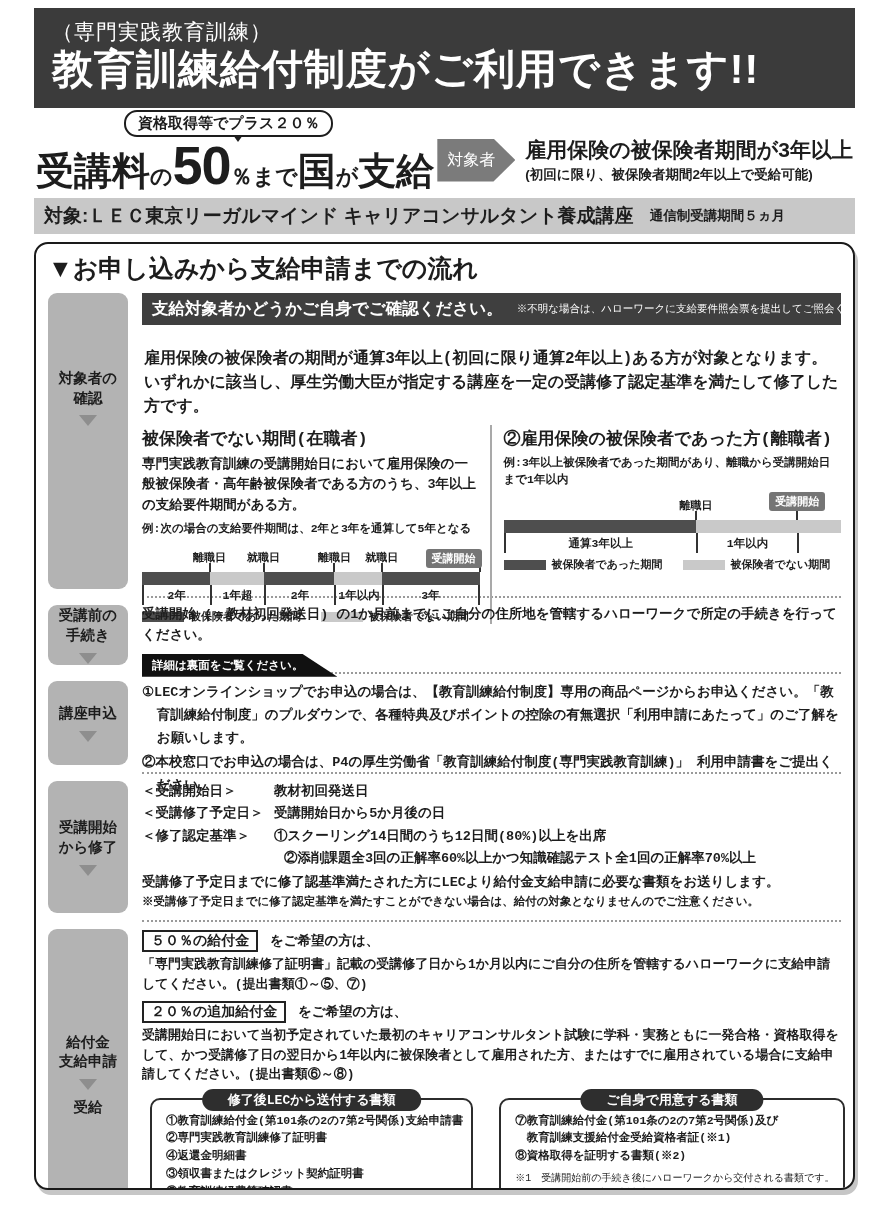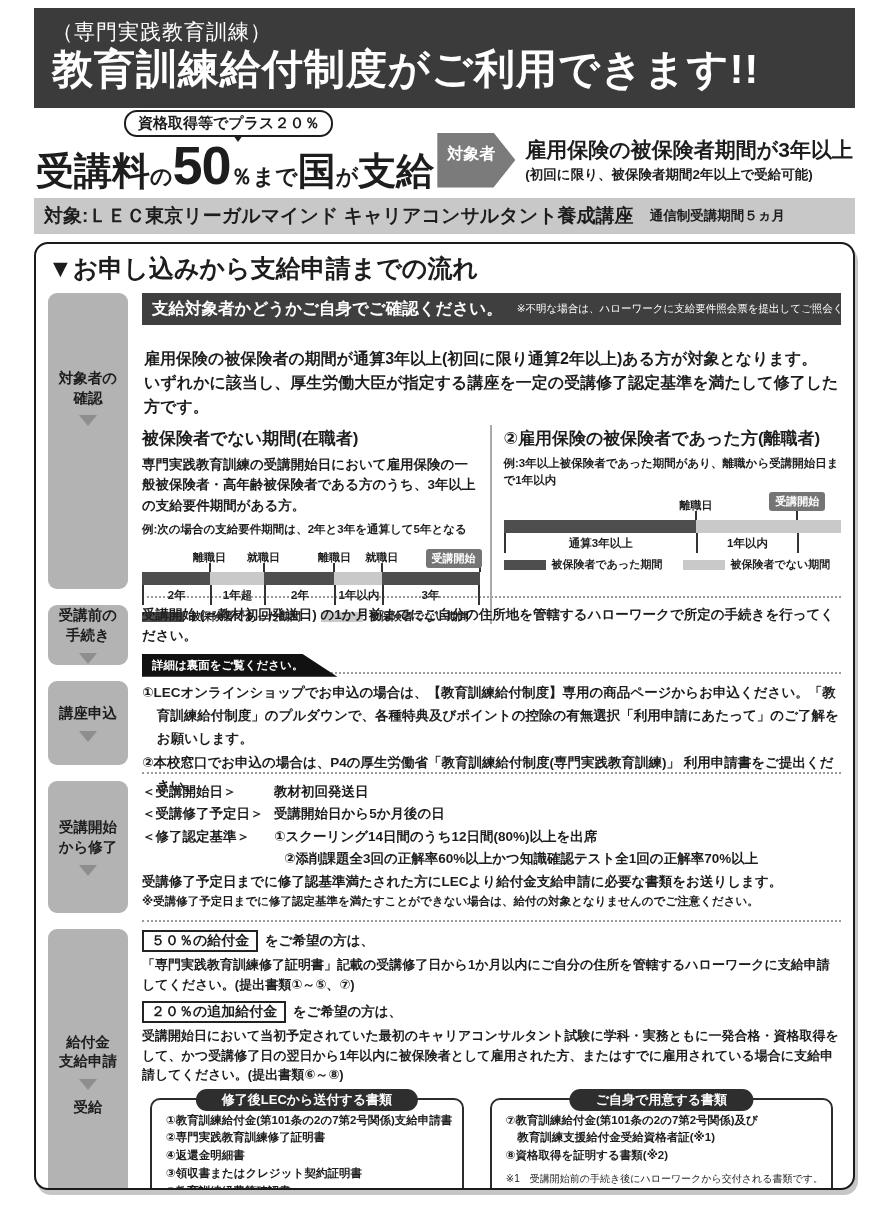--- a/index.html
+++ b/index.html
@@ -22,22 +22,22 @@
   .bubble-wrap { margin-left:88px; height:26px; }
   .bubble { position:relative; display:inline-block; border:2px solid #1d1d1d; border-radius:13px;
             padding:2px 12px; font-size:15px; font-weight:bold; background:#fff; }
   .bubble::after { content:""; position:absolute; bottom:-7px; left:52%;
             border-left:5px solid transparent; border-right:5px solid transparent; border-top:7px solid #1d1d1d; }
   .big-line { line-height:1; margin-top:2px; white-space:nowrap; }
   .t-big { font-size:38px; font-weight:bold; }
   .t-sm  { font-size:22px; font-weight:bold; }
   .t-num { font-size:54px; font-weight:bold; letter-spacing:-1px; }
   .target { margin-left:auto; display:flex; align-items:center; gap:10px; margin-top:14px; }
-  .target-badge { background:#7b7b7b; color:#fff; font-size:16px; font-weight:bold;
-            padding:11px 20px 23px 10px; clip-path:polygon(0 0,72% 0,100% 50%,72% 100%,0 100%); }
+  .target-badge { background:#7b7b7b; color:#fff; font-size:16px; font-weight:normal;
+            padding:11px 20px 11px 10px; clip-path:polygon(0 0,72% 0,100% 50%,72% 100%,0 100%); }
   .target-main { font-size:21px; font-weight:bold; }
   .target-sub  { font-size:13.5px; font-weight:600; margin-top:2px; }
 
   
   .course-bar { background:#c8c8c8; height:36px; display:flex; align-items:center; padding:0 10px; margin-top:2px; white-space:nowrap; }
   .course-label, .course-name { font-size:19px; font-weight:bold; }
   .course-note { font-size:13.5px; font-weight:600; margin-left:16px; }
 
   
   .flow { margin-top:8px; border:2px solid #1a1a1a; border-radius:14px; height:948px;
@@ -46,21 +46,21 @@
 
   .row { display:flex; gap:14px; }
   .side { width:80px; flex:none; display:flex; }
   .side-box { background:#b3b3b3; border-radius:9px; width:100%; display:flex; flex-direction:column;
               align-items:center; font-size:14.5px; font-weight:bold; text-align:center; color:#1d1d1d; }
   .side-label { white-space:pre-line; line-height:1.35; }
   .tri { width:0; height:0; border-left:9px solid transparent; border-right:9px solid transparent;
          border-top:11px solid #8e8e8e; margin-top:7px; }
   .sb-top { justify-content:flex-start; padding-top:76px; }
   .sb-mid { justify-content:center; padding:6px 0; }
-  .content { flex:1; min-width:0; }
+  .content { flex:1; min-width:0;font-family:Liberation Mono, monospace; }
   .sep { border-top:2px dotted #9a9a9a; margin:7px 0 7px 94px; }
 
   
   .row1 { height:296px; }
   .check-banner { background:#3f3f3f; color:#fff; display:flex; align-items:center; gap:14px; padding:5px 10px; }
   .cb-big { font-size:16.5px; font-weight:bold; white-space:nowrap; }
   .cb-small { font-size:10.5px; white-space:nowrap; }
   .intro { font-size:16px; font-weight:600; line-height:1.5; margin:22px 2px 6px; }
   .cols { display:flex; }
   .col { flex:1; min-width:0; padding-right:10px; }

